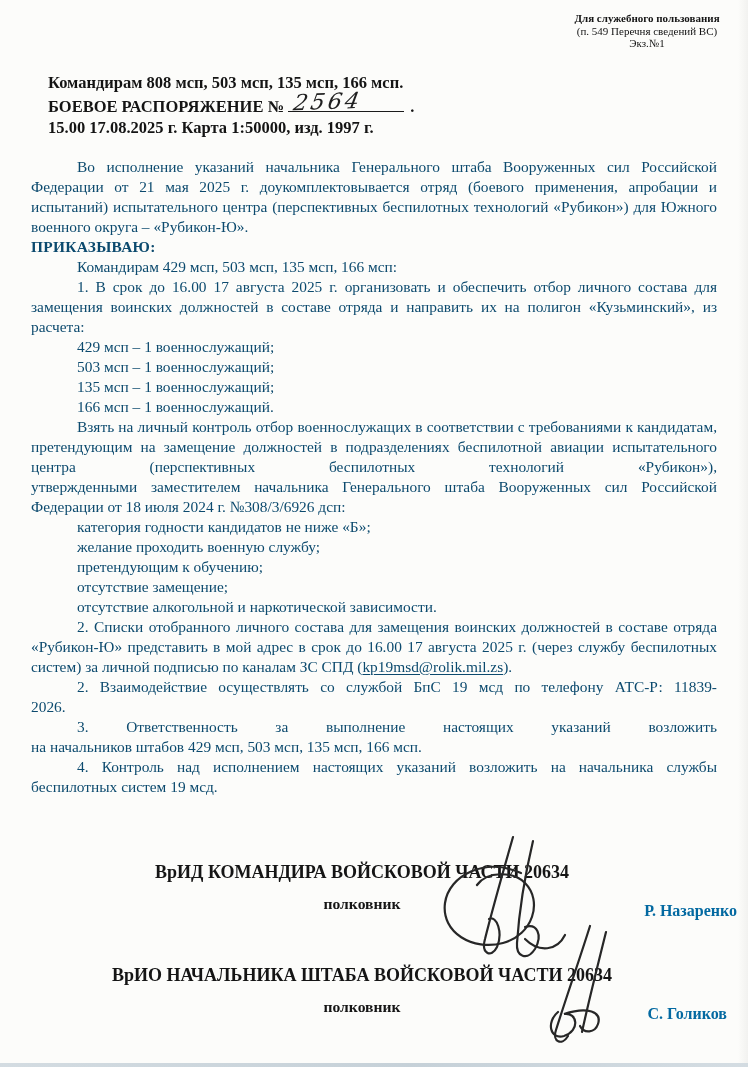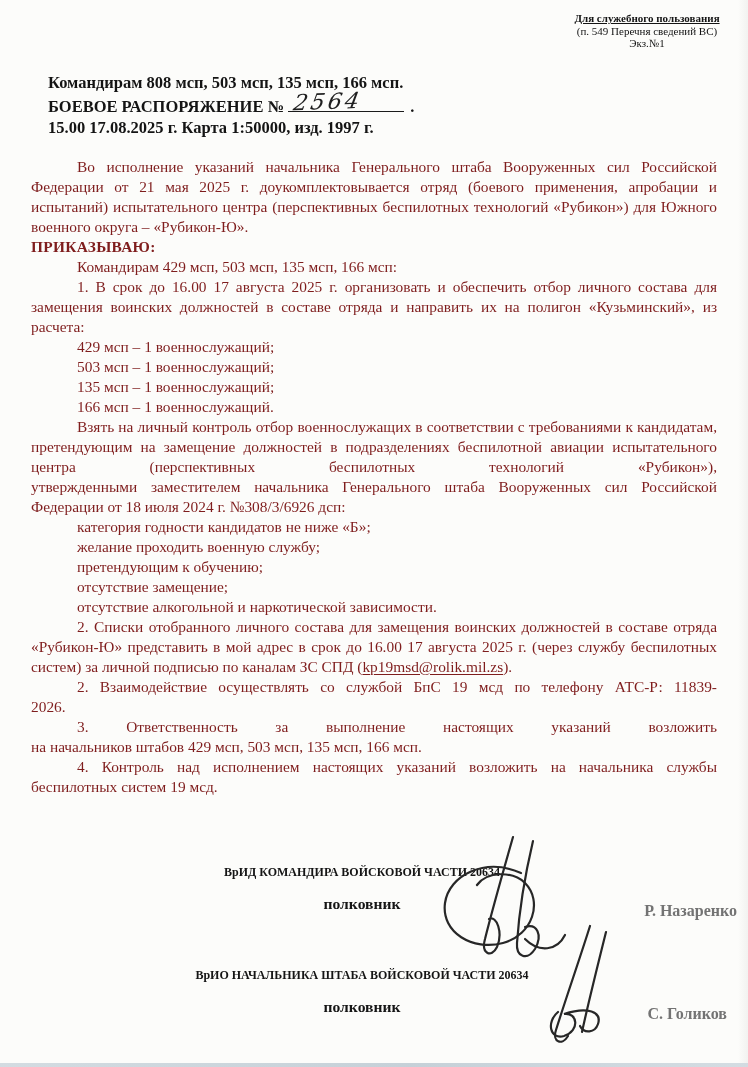--- a/index.html
+++ b/index.html
@@ -11,21 +11,21 @@
     background:#fcfcfa;
     color:#1b1b1b;
     font-family:"Liberation Serif","DejaVu Serif",serif;
     overflow:hidden;
   }
   
   .classification {
     position:absolute; top:12px; right:12px; width:178px;
     text-align:center; font-size:11px; line-height:12.5px; color:#141414;
   }
-  .classification .c1 { font-weight:bold; text-decoration:underline; text-underline-offset:1px; }
+  .classification .c1 { font-weight:bold; text-underline-offset:1px; }
   
   .doc-header {
     margin:72px 30px 0 48px;
     font-weight:bold; font-size:16.5px; line-height:21.5px; color:#141414;
     white-space:nowrap;
   }
   .num-underline {
     display:inline-block; width:116px; height:18px;
     border-bottom:1.6px solid #1b1b1b;
     vertical-align:baseline; text-align:left; padding-left:6px;
@@ -37,38 +37,38 @@
     font-style:italic; font-weight:normal;
     font-size:22px; letter-spacing:3px; color:#1f1f1f;
     transform:skewX(-12deg) rotate(-2deg);
     position:relative; top:-3px;
   }
   .dot-after { margin-left:6px; }
   
   .doc-body {
     margin:18px 31px 0 31px;
     font-size:15.4px; line-height:20px;
-    text-align:justify; color:#7f1d1d;
+    text-align:justify; color:#0c4a6e;
   }
   .doc-body p { margin:0; }
   .para { text-indent:46px; }
   .cont { text-indent:0; }
   .stretch { text-align-last:justify; }
   .order-word { font-weight:bold; text-indent:0; letter-spacing:0.3px; }
   .email { text-decoration:underline; text-underline-offset:2px; }
   
   .sig-block {
     position:absolute; left:22px; width:680px;
     text-align:center; font-weight:bold; color:#151515;
   }
   .sig1 { top:862px; }
   .sig2 { top:965px; }
-  .sig-title { font-size:12px; line-height:20px; }
+  .sig-title { font-size:18px; line-height:20px; }
   .sig-rank { font-size:15.6px; line-height:20px; margin-top:12px; }
-  .sig-name { position:absolute; font-weight:bold; font-size:16px; color:#737373; }
+  .sig-name { position:absolute; font-weight:bold; font-size:16px; color:#0369a1; }
   .name1 { top:902px; right:11px; }
   .name2 { top:1005px; right:21px; }
   .scrawl { position:absolute; pointer-events:none; }
   .scrawl1 { left:425px; top:835px; }
   .scrawl2 { left:528px; top:924px; }
   .scrawl path { fill:none; stroke:#272727; stroke-width:2.2; stroke-linecap:round; }
   
   .scan-edge-bottom {
     position:absolute; left:0; right:0; bottom:0; height:4px;
     background:linear-gradient(to right,#ccd6dd 0%,#bcc9d2 55%,#cdd7de 100%);

